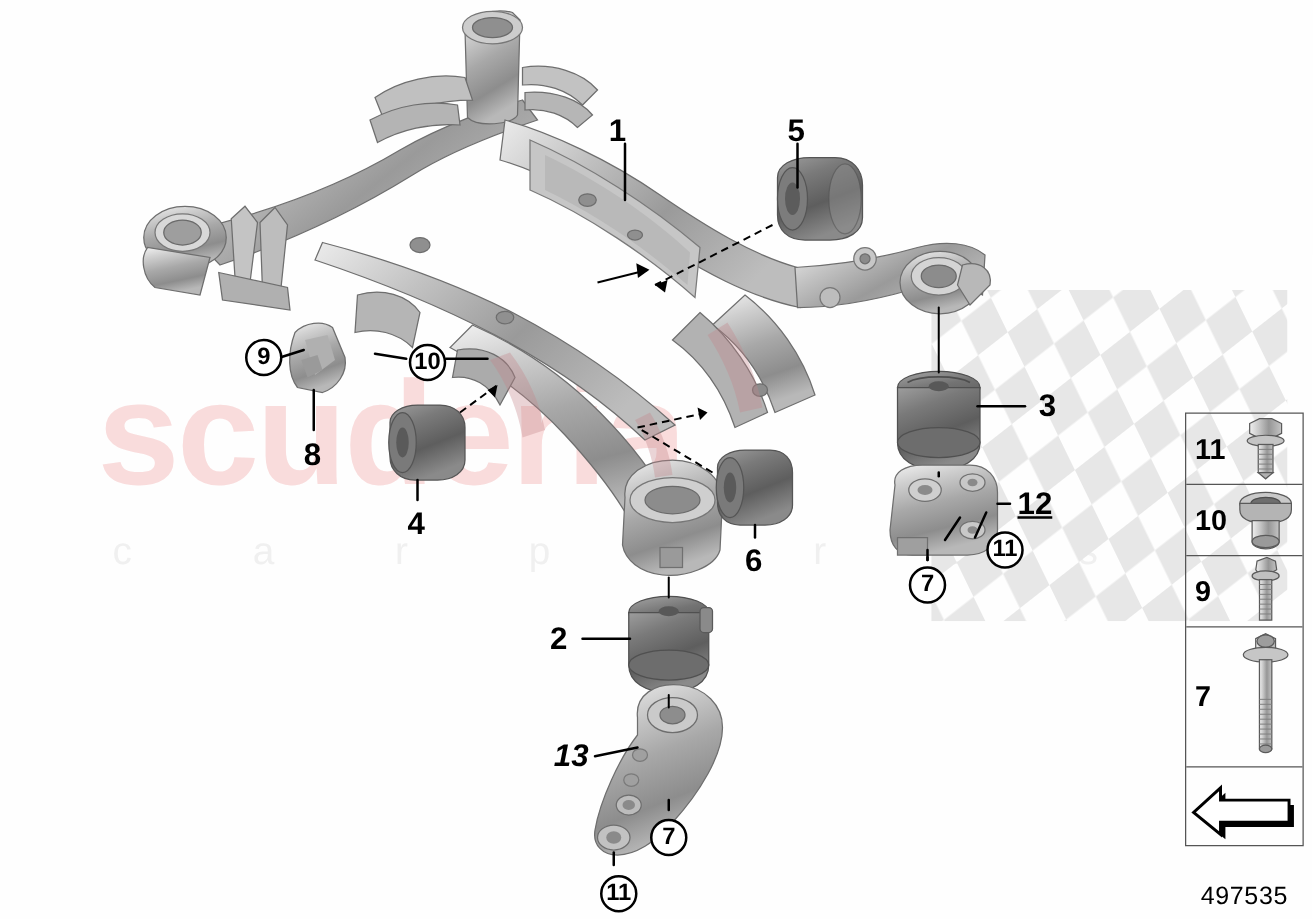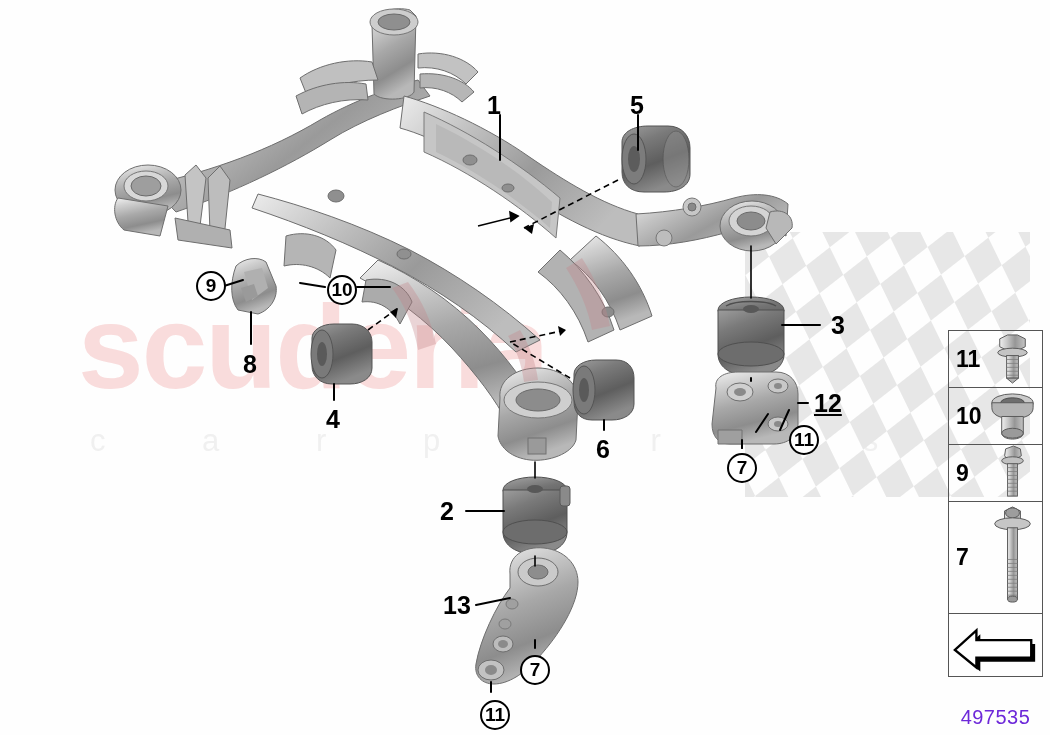--- a/index.html
+++ b/index.html
@@ -125,21 +125,21 @@
     position: relative;
   }
   .partnum {
     position: absolute;
     left: 948px;
     top: 706px;
     width: 95px;
     text-align: center;
     font-family: "Liberation Sans", sans-serif;
     font-size: 20px;
-    color: #6d28d9;
+    color: #000000;
     letter-spacing: 0.5px;
     user-select: none;
   }
 </style>
 </head>
 <body>
 
 <div id="stage">
 
   <div class="wm-scuderia">scuderia</div>
@@ -403,21 +403,21 @@
   </svg>
 
   <div class="callout" style="left:487px;  top:93px;">1</div>
   <div class="callout" style="left:630px;  top:93px;">5</div>
   <div class="callout" style="left:831px;  top:313px;">3</div>
   <div class="callout" style="left:814px;  top:391px;text-decoration:underline;">12</div>
   <div class="callout" style="left:243px;  top:352px;">8</div>
   <div class="callout" style="left:326px;  top:407px;">4</div>
   <div class="callout" style="left:596px;  top:437px;">6</div>
   <div class="callout" style="left:440px;  top:499px;">2</div>
-  <div class="callout" style="left:443px;  top:593px;">13</div>
+  <div class="callout" style="left:443px;  top:593px;font-style:italic;">13</div>
 
   <div class="callout-circ" style="left:196px; top:271px;">9</div>
   <div class="callout-circ" style="left:327px; top:275px;">10</div>
   <div class="callout-circ" style="left:727px; top:453px;">7</div>
   <div class="callout-circ" style="left:789px; top:425px;">11</div>
   <div class="callout-circ" style="left:520px; top:655px;">7</div>
   <div class="callout-circ" style="left:480px; top:700px;">11</div>
 
   <div class="legend">
 

